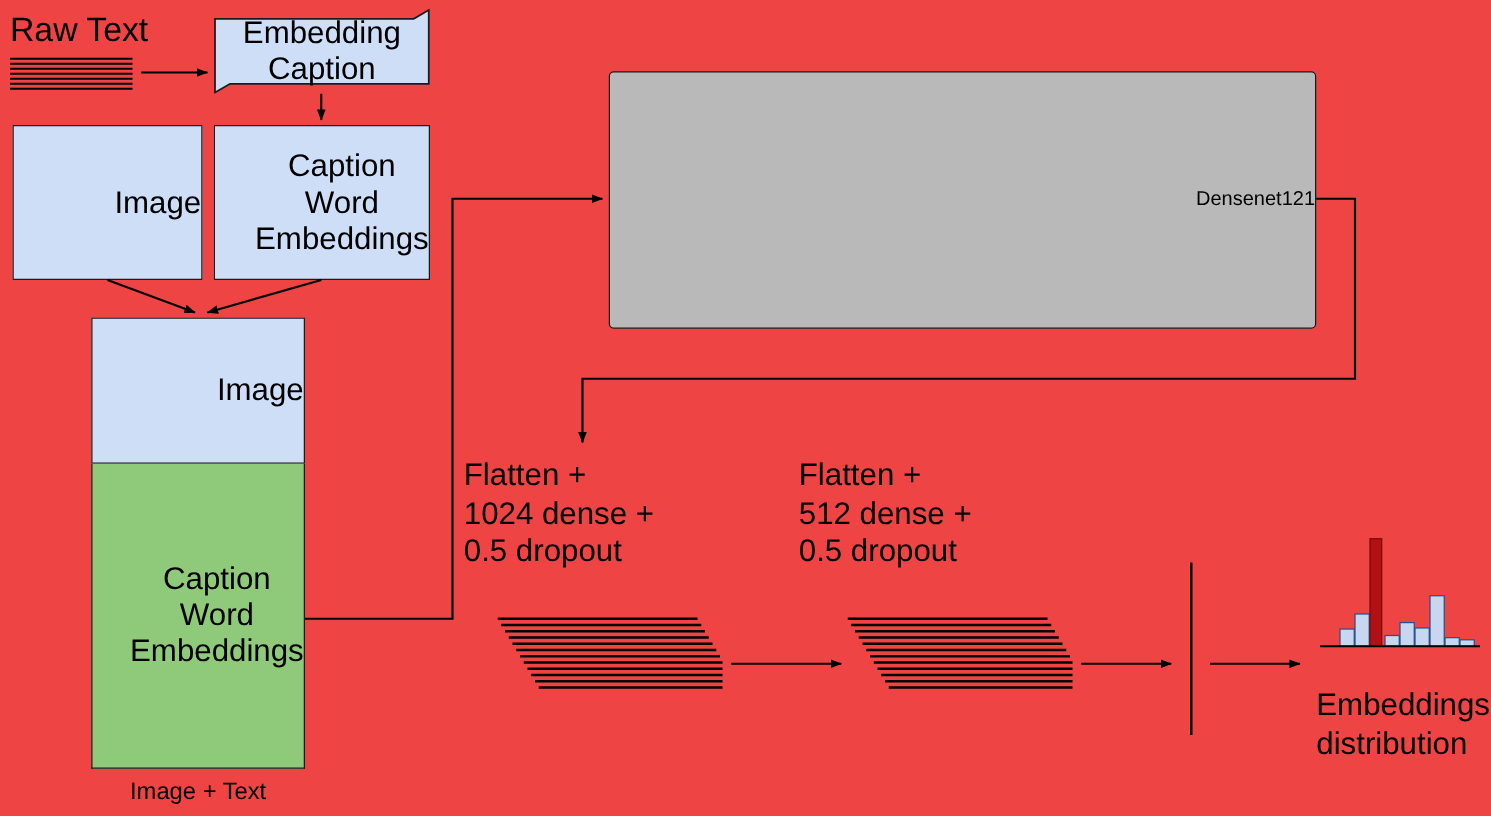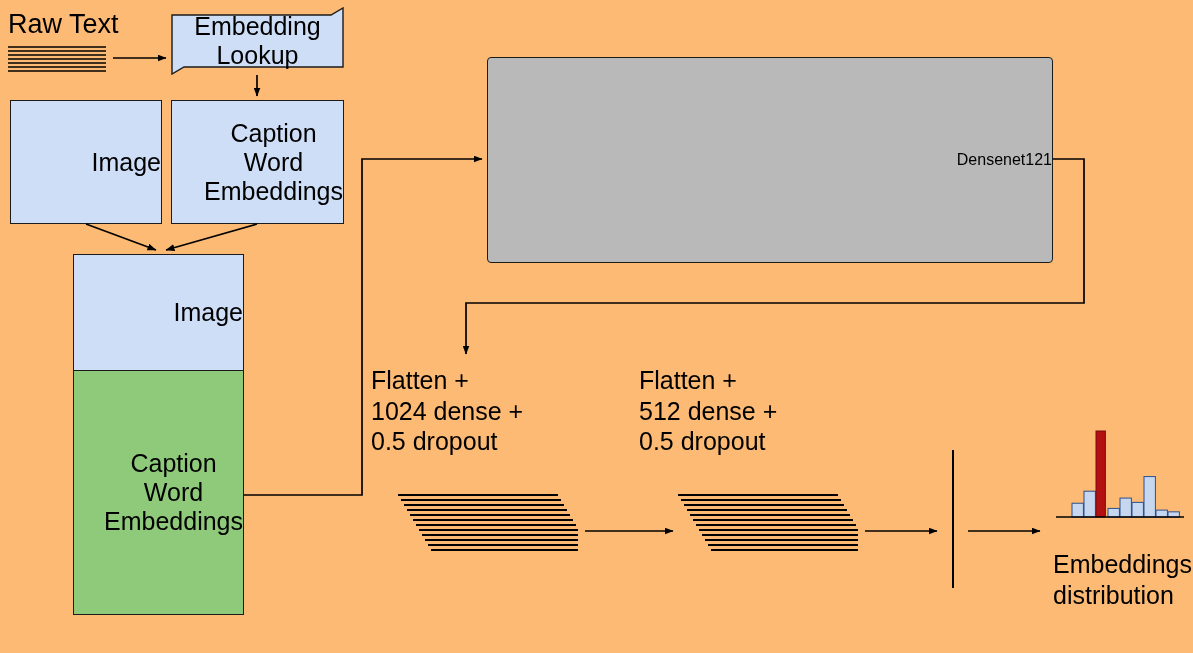--- a/index.html
+++ b/index.html
@@ -7,21 +7,21 @@
     padding: 0;
     background: #ffffff;
   }
   body {
     font-family: "Liberation Sans", sans-serif;
   }
   #canvas {
     position: relative;
     width: 1193px;
     height: 653px;
-    background: #fdba74;
+    background: #ef4444;
     overflow: hidden;
   }
   .node {
     position: absolute;
     box-sizing: border-box;
     display: flex;
     align-items: center;
     justify-content: center;
     text-align: center;
     color: #000000;
@@ -70,41 +70,42 @@
       <line x1="0" y1="22" x2="98" y2="22"></line>
       <line x1="0" y1="26" x2="98" y2="26"></line>
     </g>
   </svg>
 
   <svg style="position:absolute; left:171px; top:7px; width:173px; height:68px;" viewBox="0 0 173 68">
     <polygon points="1,8 160,8 172,1 172,60 13,60 1,67" fill="#cedef7" stroke="#1b1b1b" stroke-width="1.4"></polygon>
   </svg>
   <div class="node" style="left:171px; top:7px; width:173px; height:68px; font-size:25px;">
     <span style="white-space:pre-line;">Embedding
-Lookup</span>
+Caption</span>
   </div>
 
   <div class="node box fill-blue" style="left:10px; top:100px; width:152px; height:124px; font-size:25px;">
     <span>Image</span>
   </div>
 
   <div class="node box fill-blue" style="left:171px; top:100px; width:173px; height:124px; font-size:25px;">
     <span style="white-space:pre-line;">Caption
 Word
 Embeddings</span>
   </div>
 
   <div class="node box fill-blue" style="left:73px; top:254px; width:171px; height:117px; font-size:25px;">
     <span>Image</span>
   </div>
   <div class="node box fill-green" style="left:73px; top:371px; width:171px; height:244px; font-size:25px; border-top:none;">
     <span style="white-space:pre-line;">Caption
 Word
 Embeddings</span>
   </div>
+  <div class="label" style="left:73px; top:622px; width:171px; text-align:center; font-size:19px;">Image + Text</div>
 
   <div class="node box fill-gray" style="left:487px; top:57px; width:566px; height:206px; border-radius:4px; font-size:16px;">
     <span>Densenet121</span>
   </div>
 
   <div class="label" style="left:371px; top:365px; font-size:25px; white-space:pre-line;">Flatten +
 1024 dense +
 0.5 dropout</div>
 
   <div class="label" style="left:639px; top:365px; font-size:25px; white-space:pre-line;">Flatten +

